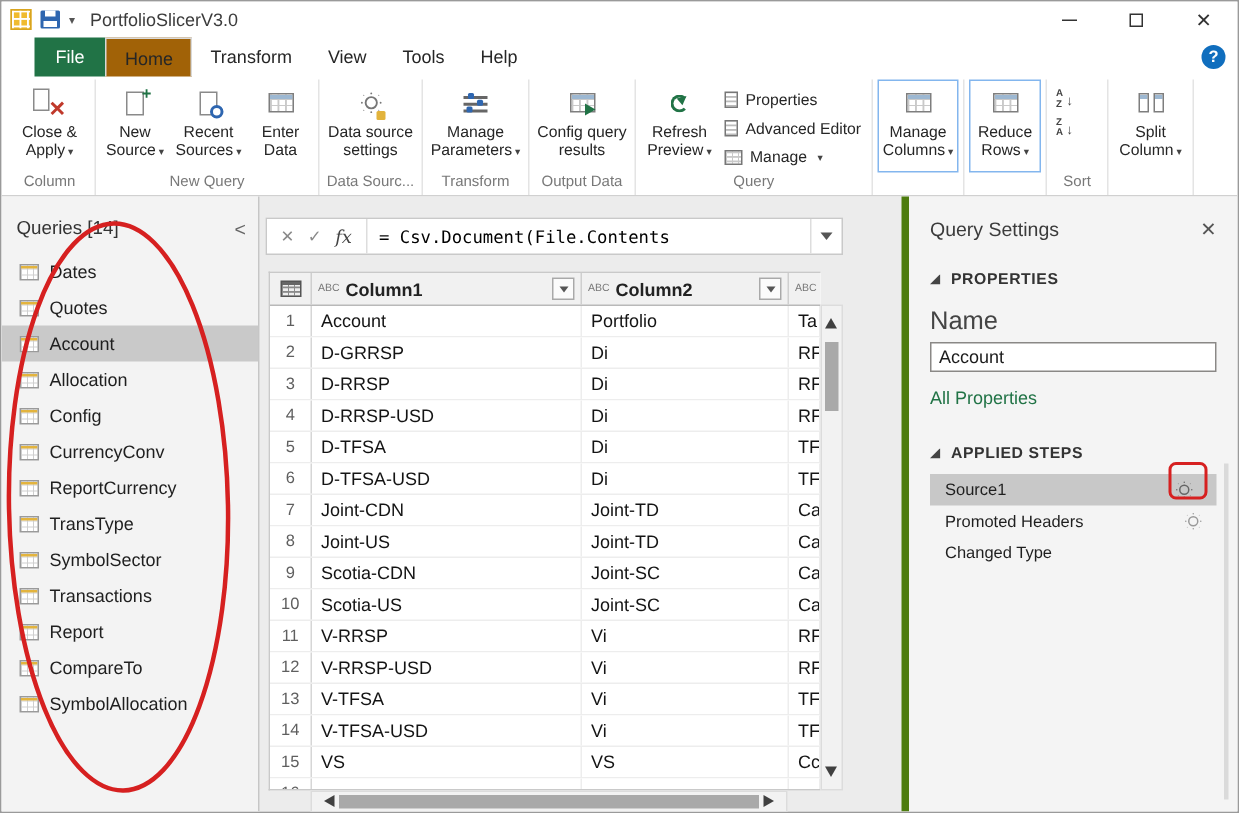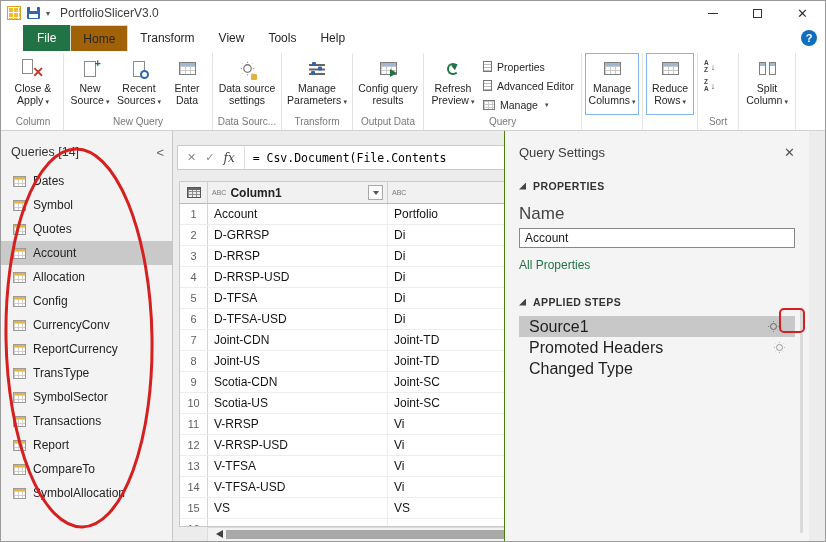--- a/index.html
+++ b/index.html
@@ -105,32 +105,32 @@
   .vscroll{position:absolute;left:374px;top:72px;width:15px;height:324px;background:#f2f2f2;border:1px solid #dcdcdc}
   .vs-up{position:absolute;top:4px;left:2px;border:4.5px solid transparent;border-bottom:7px solid #404040}
   .vs-down{position:absolute;bottom:4px;left:2px;border:4.5px solid transparent;border-top:7px solid #404040}
   .vs-thumb{position:absolute;top:24px;left:2px;width:9px;height:46px;background:#a9a9a9}
   .hscroll{position:absolute;left:34px;top:396px;width:318px;height:15px;background:#f2f2f2;border:1px solid #dcdcdc}
   .hs-left{position:absolute;left:4px;top:2px;border:4.5px solid transparent;border-right:7px solid #404040}
   .hs-right{position:absolute;right:4px;top:2px;border:4.5px solid transparent;border-left:7px solid #404040}
   .hs-thumb{position:absolute;left:18px;right:18px;top:2px;height:9px;background:#a9a9a9}
 
   
-  .settings-pane{position:absolute;right:16px;top:0;width:305px;height:100%;background:#f4f4f4;border-left:1px solid #4d7c0f;padding:0 14px}
+  .settings-pane{position:absolute;right:0;top:0;width:224px;height:100%;background:#f4f4f4;border-left:5px solid #4d7c0f;padding:0 14px}
   .sp-title-row{display:flex;align-items:center;margin-top:14px;font-size:13px;color:#3b3b3b}
   .sp-close{margin-left:auto;color:#555;font-size:13px}
   .sp-sec-h{display:flex;align-items:center;gap:7px;font-size:10.5px;font-weight:bold;color:#333;letter-spacing:.4px}
   .tri{width:7px;height:7px;background:#444;clip-path:polygon(100% 0,100% 100%,0 100%);flex:none}
   .sec-props{margin-top:20px}
   .sp-name-label{margin-top:12px;font-size:17px;color:#444}
   .name-input{margin-top:4px;width:100%;height:20px;border:1px solid #8a8886;font-size:12px;padding:0 5px;font-family:inherit;color:#1b1b1b;background:#fff;display:block}
   .all-props{margin-top:10px;font-size:12px;color:#217346}
   .sec-steps{margin-top:24px}
   .steps{margin-top:8px}
-  .step{height:21px;display:flex;align-items:center;padding:0 6px 0 10px;font-size:16px;color:#1f1f1f}
+  .step{height:21px;display:flex;align-items:center;padding:0 6px 0 10px;font-size:11px;color:#1f1f1f}
   .step.sel{background:#c8c8c8}
   .step .gear{margin-left:auto;color:#666}
   .step .gear.lt{color:#999}
   .step.sel .gear{margin-right:12px}
   .step .gear.mr6{margin-right:6px}
   .sp-scroll{position:absolute;right:6px;top:178px;bottom:8px;width:3px;background:#dadada}
 
   
   .annot-svg{position:absolute;left:0;top:0;width:826px;height:542px;pointer-events:none;z-index:40}
   .gear-annot{position:absolute;left:778px;top:307px;width:26px;height:25px;border:2px solid #d62020;border-radius:5px;z-index:41;pointer-events:none}
@@ -343,24 +343,20 @@
       <div class="qp-header">
         <span>Queries [14]</span>
         <span class="qp-collapse">&lt;</span>
       </div>
       <div class="q-item">
           <span class="tbl-ico"></span>
           <span>Dates</span>
         </div>
       <div class="q-item">
           <span class="tbl-ico"></span>
-          <span>Symbol</span>
-        </div>
-      <div class="q-item">
-          <span class="tbl-ico"></span>
           <span>Quotes</span>
         </div>
       <div class="q-item sel">
           <span class="tbl-ico"></span>
           <span>Account</span>
         </div>
       <div class="q-item">
           <span class="tbl-ico"></span>
           <span>Allocation</span>
         </div>
@@ -417,20 +413,27 @@
       </div>
 
       <div class="grid">
         <div class="g-header">
           <div class="g-corner">
               <span class="corner-tbl"></span>
             </div>
           <div class="g-col w1">
             <span class="abc">ABC</span>
             <span>Column1</span>
+            <span class="filter-btn">
+                <i></i>
+              </span>
+          </div>
+          <div class="g-col w2">
+            <span class="abc">ABC</span>
+            <span>Column2</span>
             <span class="filter-btn">
                 <i></i>
               </span>
           </div>
           <div class="g-col w3">
             <span class="abc">ABC</span>
 
           </div>
         </div>
         <div class="g-row">

